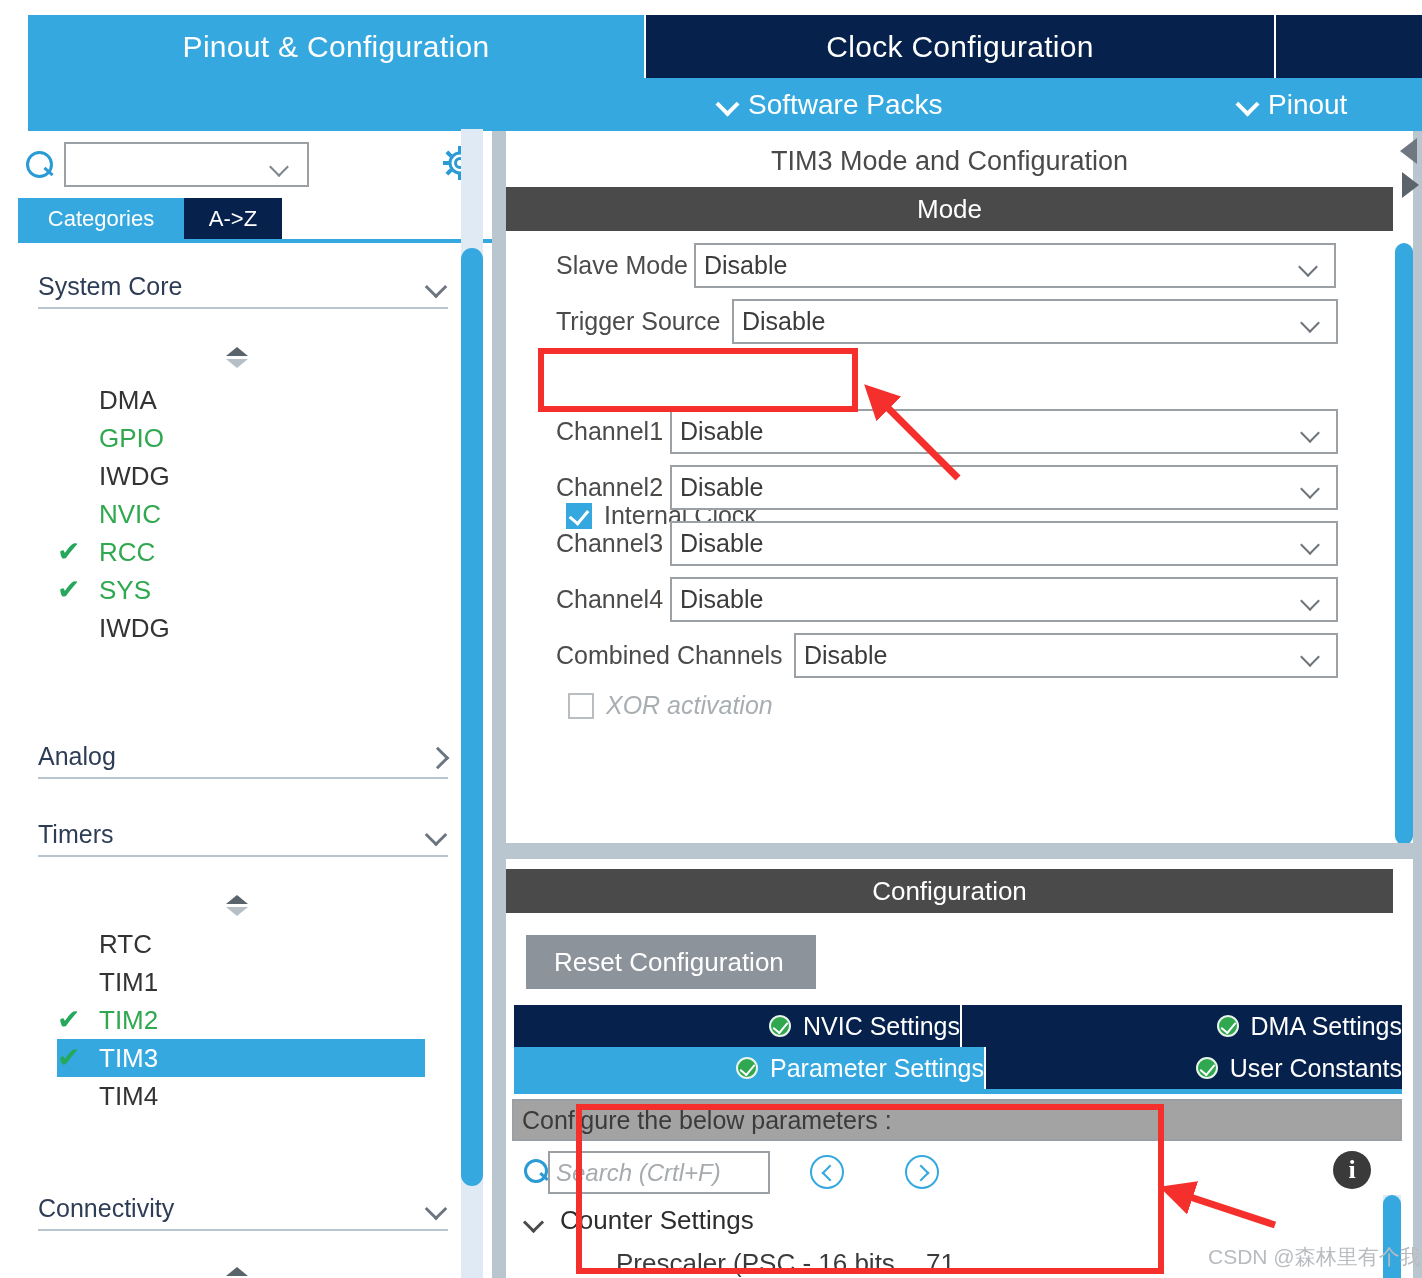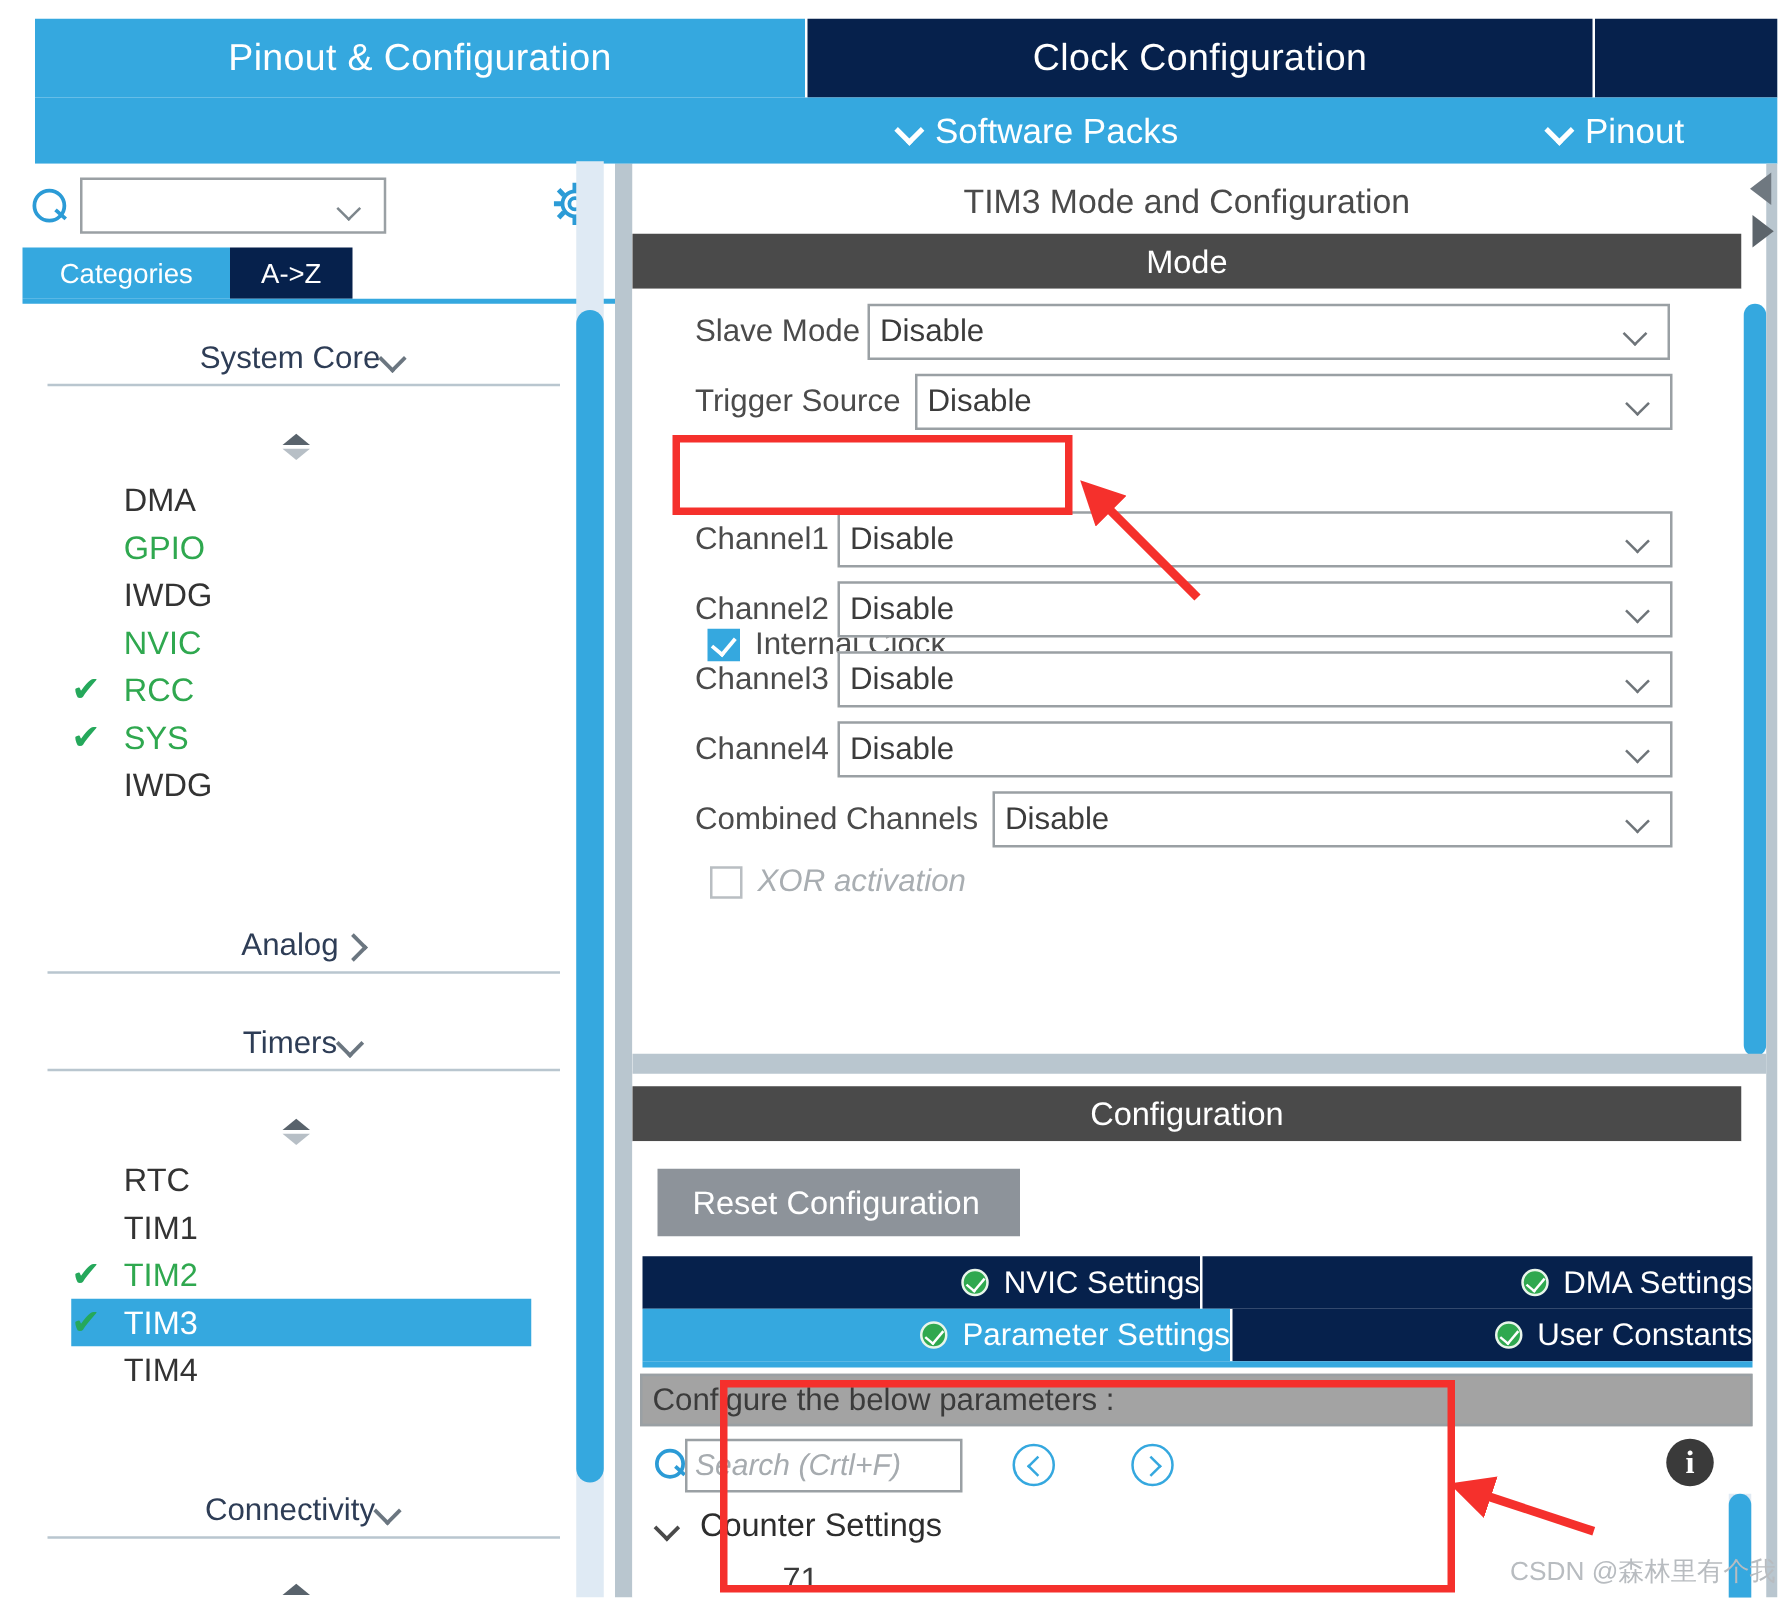--- a/index.html
+++ b/index.html
@@ -62,21 +62,21 @@
   .cat-tabs { position: absolute; left: 18px; top: 67px; width: 474px; height: 41px; }
   .cat-tab { position: absolute; top: 0; height: 41px; display: flex; align-items: center; justify-content: center;
              font-size: 22px; color: #ffffff; }
   .cat-tab-categories { left: 0; width: 166px; background: #35a8df; }
   .cat-tab-az { left: 166px; width: 98px; background: #06214c; }
   .cat-underline { position: absolute; left: 18px; top: 108px; width: 474px; height: 4px; background: #35a8df; }
 
   .tree { position: absolute; left: 0; top: 116px; width: 492px; height: 1031px; overflow: hidden; }
   .grp-header {
     position: absolute; left: 38px; width: 410px; height: 44px;
-    display: flex; align-items: center; justify-content: center;
+    display: flex; align-items: center; justify-content: space-between;
     border-bottom: 2px solid #b9c6cf; color: #2e3d56; font-size: 25px;
   }
   .grp-chev { width: 22px; height: 14px; position: relative; }
   .grp-chev::after {
     content: ""; position: absolute; left: 2px; top: 0; width: 13px; height: 13px;
     border-left: 3px solid #6b7680; border-bottom: 3px solid #6b7680; transform: rotate(-45deg);
   }
   .grp-chev.right::after { transform: rotate(-135deg); left: 4px; top: 1px; }
 
   .spinner { position: absolute; left: 226px; width: 26px; height: 24px; }
@@ -505,20 +505,21 @@
         <span>i</span>
       </div>
 
       <div class="grp-row">
         <span class="gc"></span>
         <span>Counter Settings</span>
       </div>
 
       <div class="param-table">
         <div class="param-row">
+          <span class="param-name">Prescaler (PSC - 16 bits...</span>
           <span class="param-val">71</span>
         </div>
 
       </div>
 
       <div class="cfg-scroll-track"></div>
       <div class="cfg-scroll-thumb"></div>
     </div>
 
     <div class="rp-divider-right"></div>

